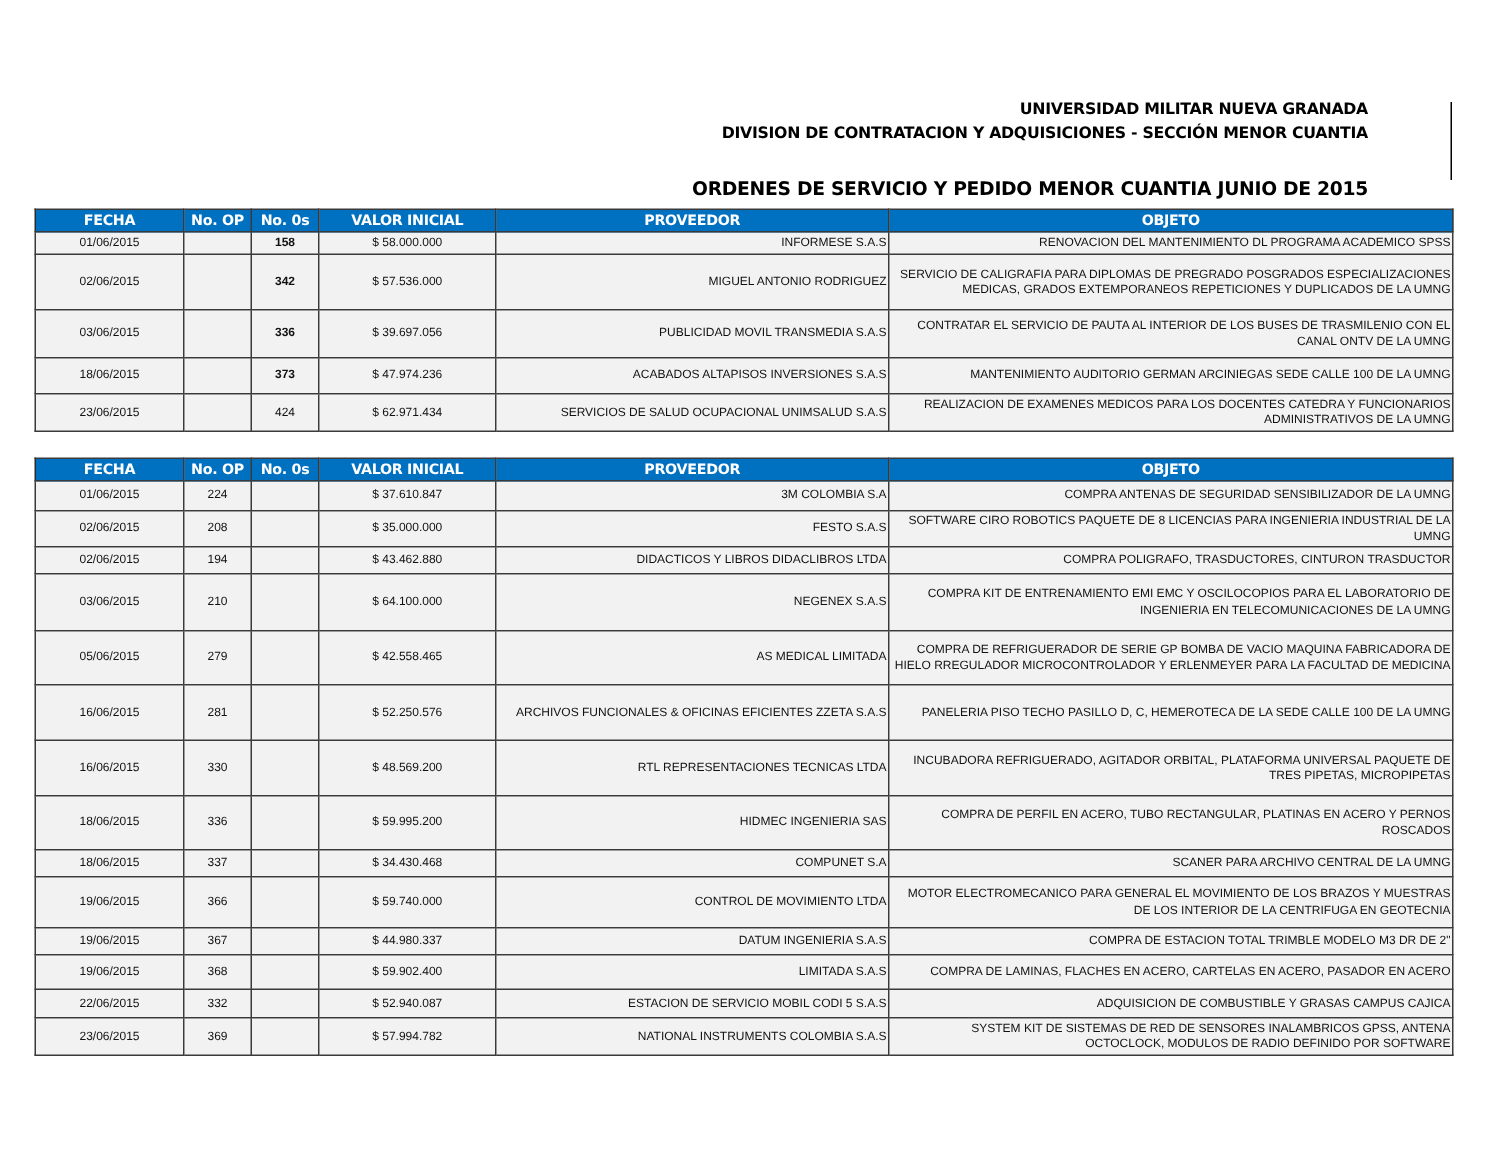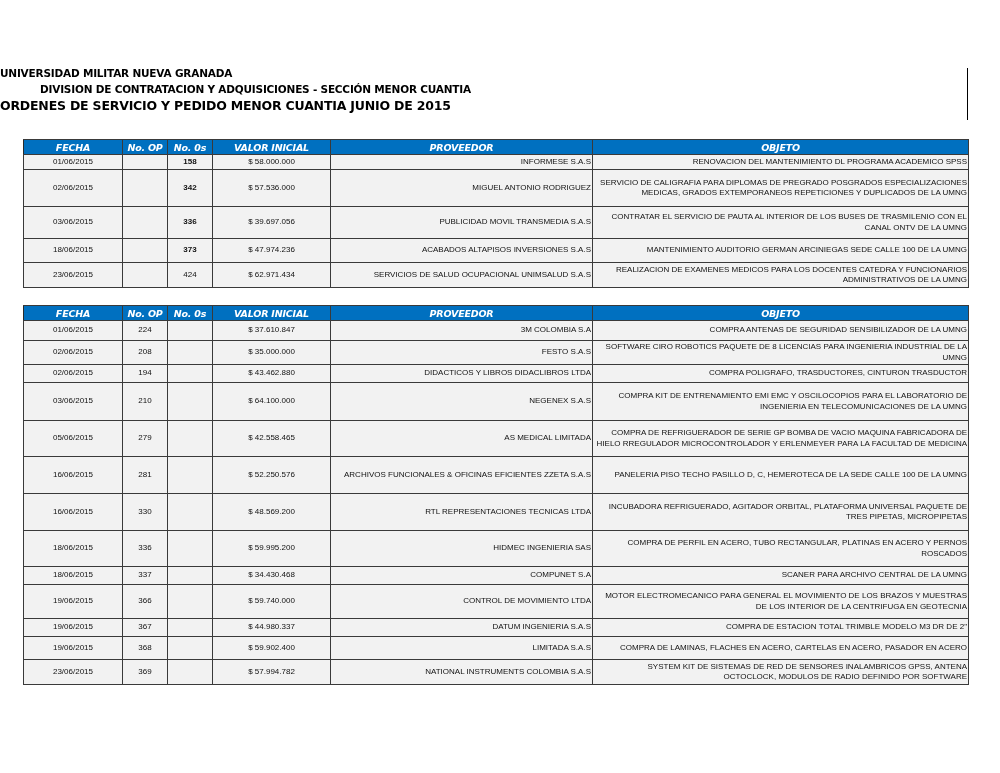--- a/index.html
+++ b/index.html
@@ -1,23 +1,23 @@
 <!DOCTYPE html>
 <html><head>
 <meta charset="utf-8">
 <style>
   html, body { margin: 0; padding: 0; background: #ffffff; }
   body { width: 1000px; height: 773px; position: relative; overflow: hidden; font-family: "Liberation Sans", sans-serif; }
-  .titles { position: absolute; left: 0; top: 66px; width: 912px; text-align: left; color: #000; font-family: "DejaVu Sans", sans-serif; font-weight: bold; }
+  .titles { position: absolute; left: 0; top: 66px; width: 912px; text-align: right; color: #000; font-family: "DejaVu Sans", sans-serif; font-weight: bold; }
   .t1 { font-size: 10.5px; line-height: 15px; letter-spacing: -0.2px; }
   .t2 { font-size: 10.5px; line-height: 16px; letter-spacing: -0.2px; margin-left: 40px; }
-  .t3 { font-size: 12.5px; line-height: 17px; letter-spacing: -0.2px; }
+  .t3 { font-size: 12.5px; line-height: 17px; letter-spacing: -0.2px; margin-top: 20px; }
   .vline { position: absolute; left: 967px; top: 68px; width: 1px; height: 52px; background: #000; }
   table.grid { position: absolute; left: 23px; border-collapse: collapse; table-layout: fixed; width: 945px; }
-  table.grid th { background: #0070c0; color: #fff; font-family: "DejaVu Sans", sans-serif; font-weight: bold; font-size: 9.5px; height: 14px; padding: 0; border: 1px solid #3a3a3a; border-left-color:#2a2a2a; letter-spacing: -0.2px; font-style: italic; }
+  table.grid th { background: #0070c0; color: #fff; font-family: "DejaVu Sans", sans-serif; font-weight: bold; font-size: 9.5px; height: 14px; padding: 0; border: 1px solid #3a3a3a; border-left-color:#2a2a2a; letter-spacing: -0.2px; }
   table.grid td { background: #f2f2f2; border: 1px solid #3a3a3a; font-size: 8px; color: #111; padding: 0 1px; line-height: 10.5px; vertical-align: middle; overflow: hidden; }
   td.c { text-align: center; }
   td.l { text-align: right; }
   td.bottom { vertical-align: bottom; padding-bottom: 1px; font-weight: bold; }
   #t1 { top: 139px; }
   #t2 { top: 305px; }
 </style>
 </head>
 <body>
 
@@ -200,20 +200,28 @@
         <td class="l">COMPRA DE ESTACION TOTAL TRIMBLE MODELO M3 DR DE 2"</td>
       </tr>
       <tr style="height: 23px;">
         <td class="c">19/06/2015</td>
         <td class="c">368</td>
         <td class="c"></td>
         <td class="c">$ 59.902.400</td>
         <td class="l">LIMITADA S.A.S</td>
         <td class="l">COMPRA DE LAMINAS, FLACHES EN ACERO, CARTELAS EN ACERO, PASADOR EN ACERO</td>
       </tr>
+      <tr style="height: 19px;">
+        <td class="c">22/06/2015</td>
+        <td class="c">332</td>
+        <td class="c"></td>
+        <td class="c">$ 52.940.087</td>
+        <td class="l">ESTACION DE SERVICIO MOBIL CODI 5 S.A.S</td>
+        <td class="l">ADQUISICION DE COMBUSTIBLE Y GRASAS CAMPUS CAJICA</td>
+      </tr>
       <tr style="height: 25px;">
         <td class="c">23/06/2015</td>
         <td class="c">369</td>
         <td class="c"></td>
         <td class="c">$ 57.994.782</td>
         <td class="l">NATIONAL INSTRUMENTS COLOMBIA S.A.S</td>
         <td class="l">SYSTEM KIT DE SISTEMAS DE RED DE SENSORES INALAMBRICOS GPSS, ANTENA OCTOCLOCK, MODULOS DE RADIO DEFINIDO POR SOFTWARE</td>
       </tr>
     </tbody>
 </table>

